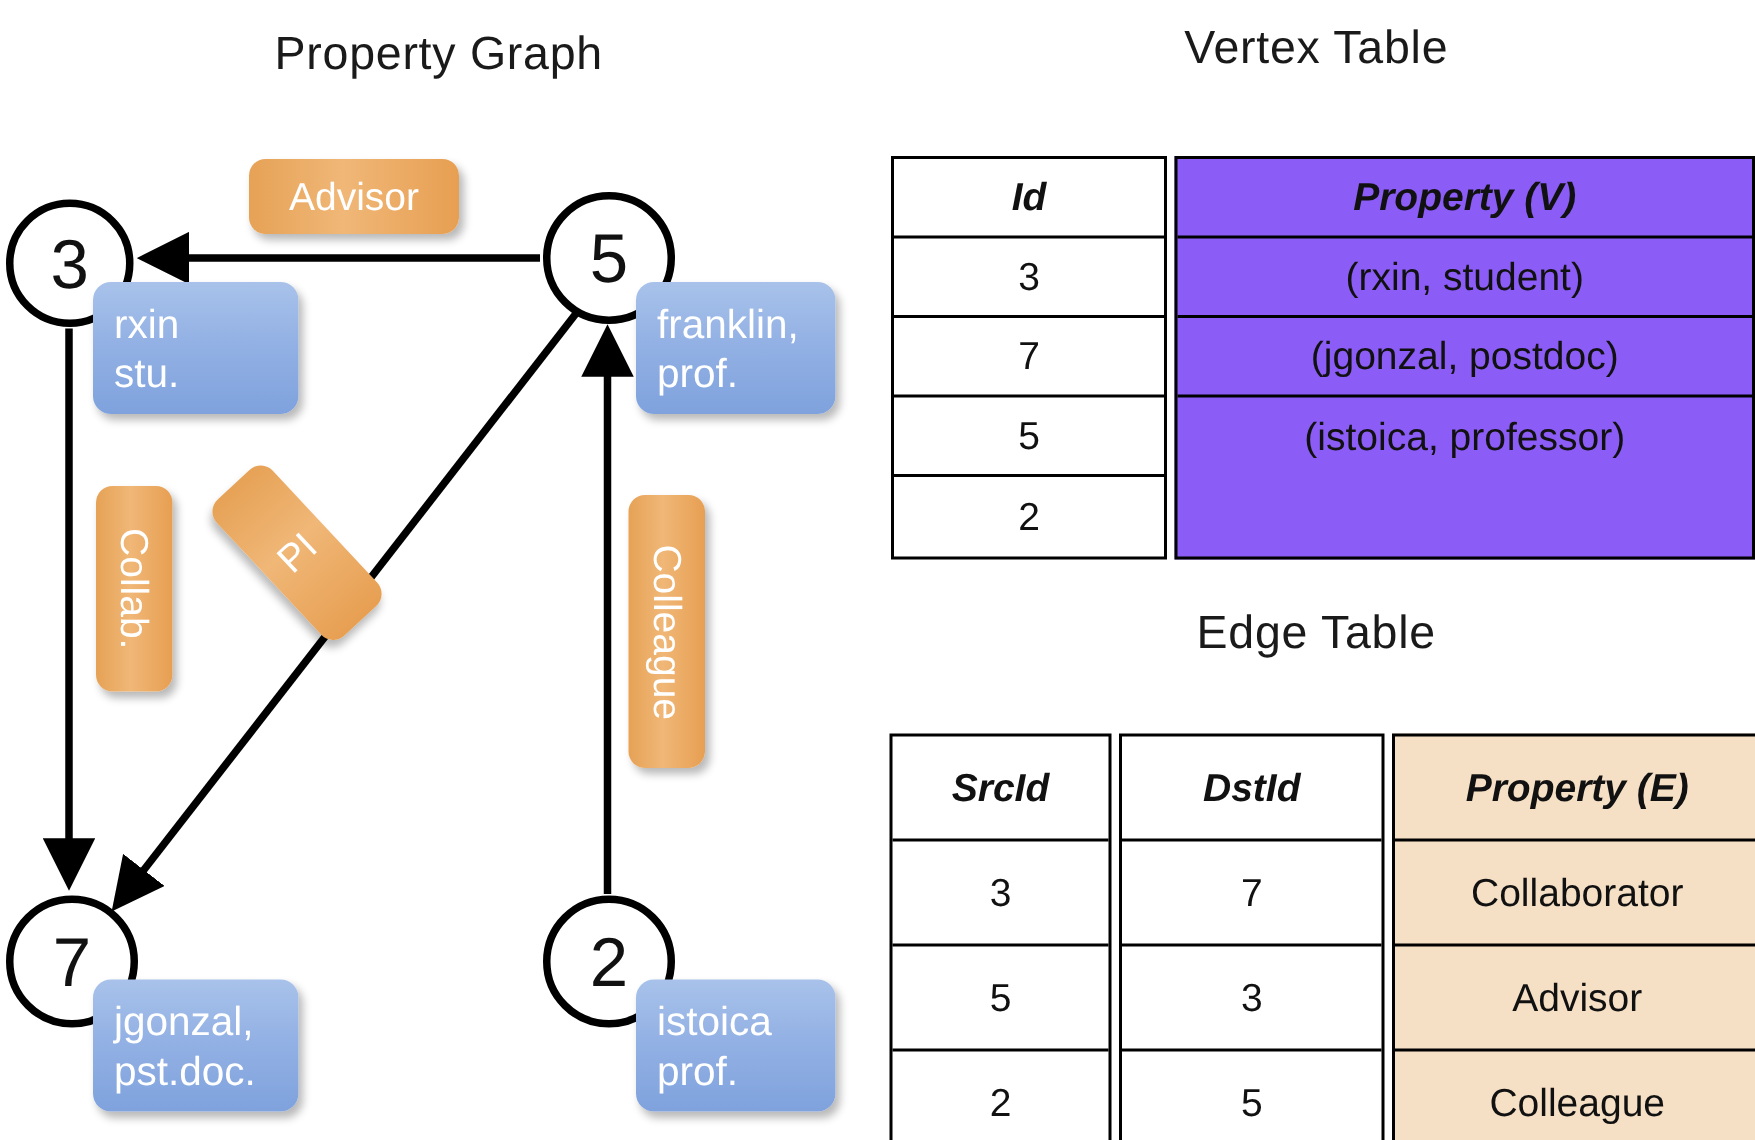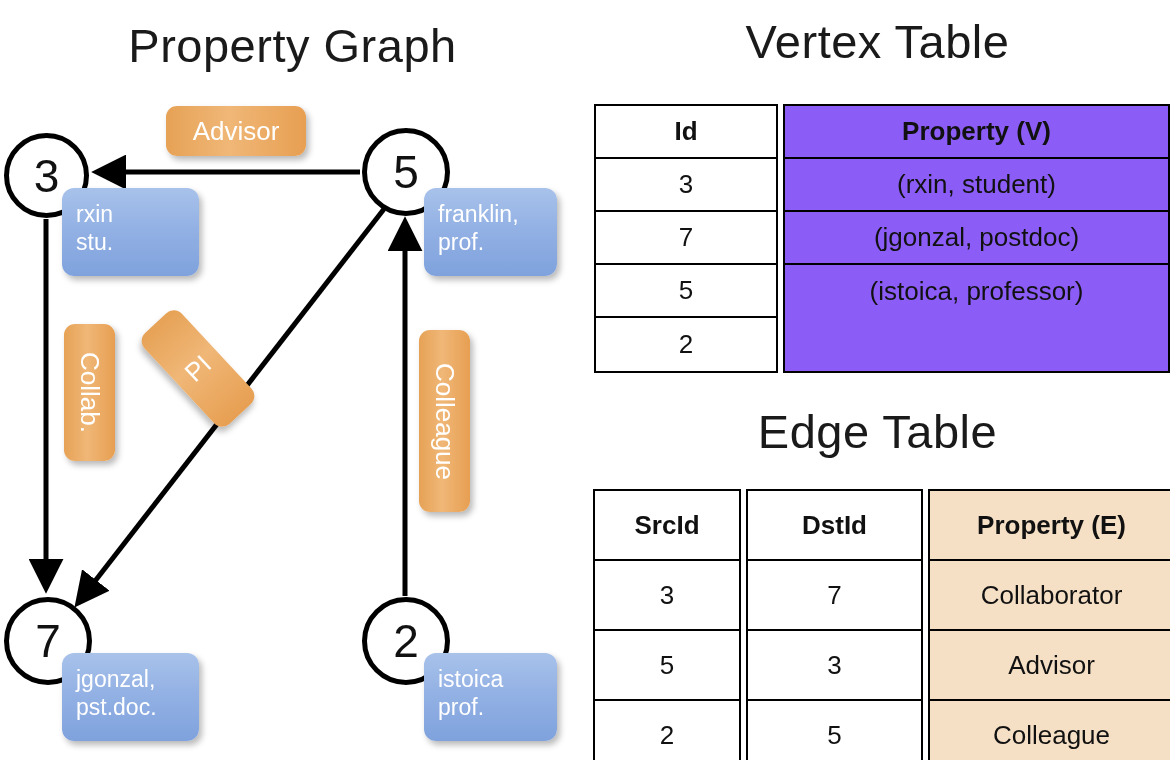--- a/index.html
+++ b/index.html
@@ -13,21 +13,21 @@
     position: relative;
     overflow: hidden;
     font-family: "Liberation Sans", sans-serif;
     color: #000000;
   }
 
   
   .title {
     position: absolute;
     font-weight: 400;
-    font-size: 47px;
+    font-size: 31px;
     letter-spacing: 0.5px;
     color: #1a1a1a;
     white-space: nowrap;
     font-family: "Liberation Sans", sans-serif;
   }
   #title-property-graph { left: 0; top: 18px; width: 585px; text-align: center; }
   #title-vertex-table   { left: 585px; top: 14px; width: 585px; text-align: center; }
   #title-edge-table     { left: 585px; top: 404px; width: 585px; text-align: center; }
 
   
@@ -54,21 +54,21 @@
     color: #111;
     font-family: "Liberation Sans", sans-serif;
   }
 
   .prop-box {
     position: absolute;
     border-radius: 12px;
     background: linear-gradient(to bottom, #a8c2ea 0%, #93b1e4 45%, #7fa2dd 100%);
     box-shadow: 3px 4px 6px rgba(0,0,0,0.28);
     color: #ffffff;
-    font-size: 23px;
+    font-size: 27px;
     line-height: 1.22;
     padding: 12px 14px 10px 14px;
     box-sizing: border-box;
     font-family: "Liberation Sans", sans-serif;
   }
 
   .edge-box {
     position: absolute;
     border-radius: 11px;
     background: linear-gradient(to right, #e6a256 0%, #f0b777 45%, #e79f52 100%);
@@ -105,21 +105,21 @@
     box-sizing: border-box;
     display: flex;
     align-items: center;
     justify-content: center;
     font-size: 26px;
     color: #111;
     white-space: nowrap;
     font-family: "Liberation Sans", sans-serif;
   }
   .tcell:last-child { border-bottom: none; }
-  .tcell.hdr { font-weight: bold; }
+  .tcell.hdr { font-weight: bold; font-style: italic; }
 
   #vertex-table { left: 594px; top: 104px; }
   #vertex-table .tcol.id-col { width: 184px; background: #ffffff; }
   #vertex-table .tcol.prop-col { width: 387px; background: #8b5cf6; }
   #vertex-table .tcell { height: 53px; }
 
   #edge-table { left: 593px; top: 489px; }
   #edge-table .tcol.src-col { width: 148px; background: #ffffff; }
   #edge-table .tcol.dst-col { width: 177px; background: #ffffff; }
   #edge-table .tcol.prop-col { width: 247px; background: #f5dfc5; }

